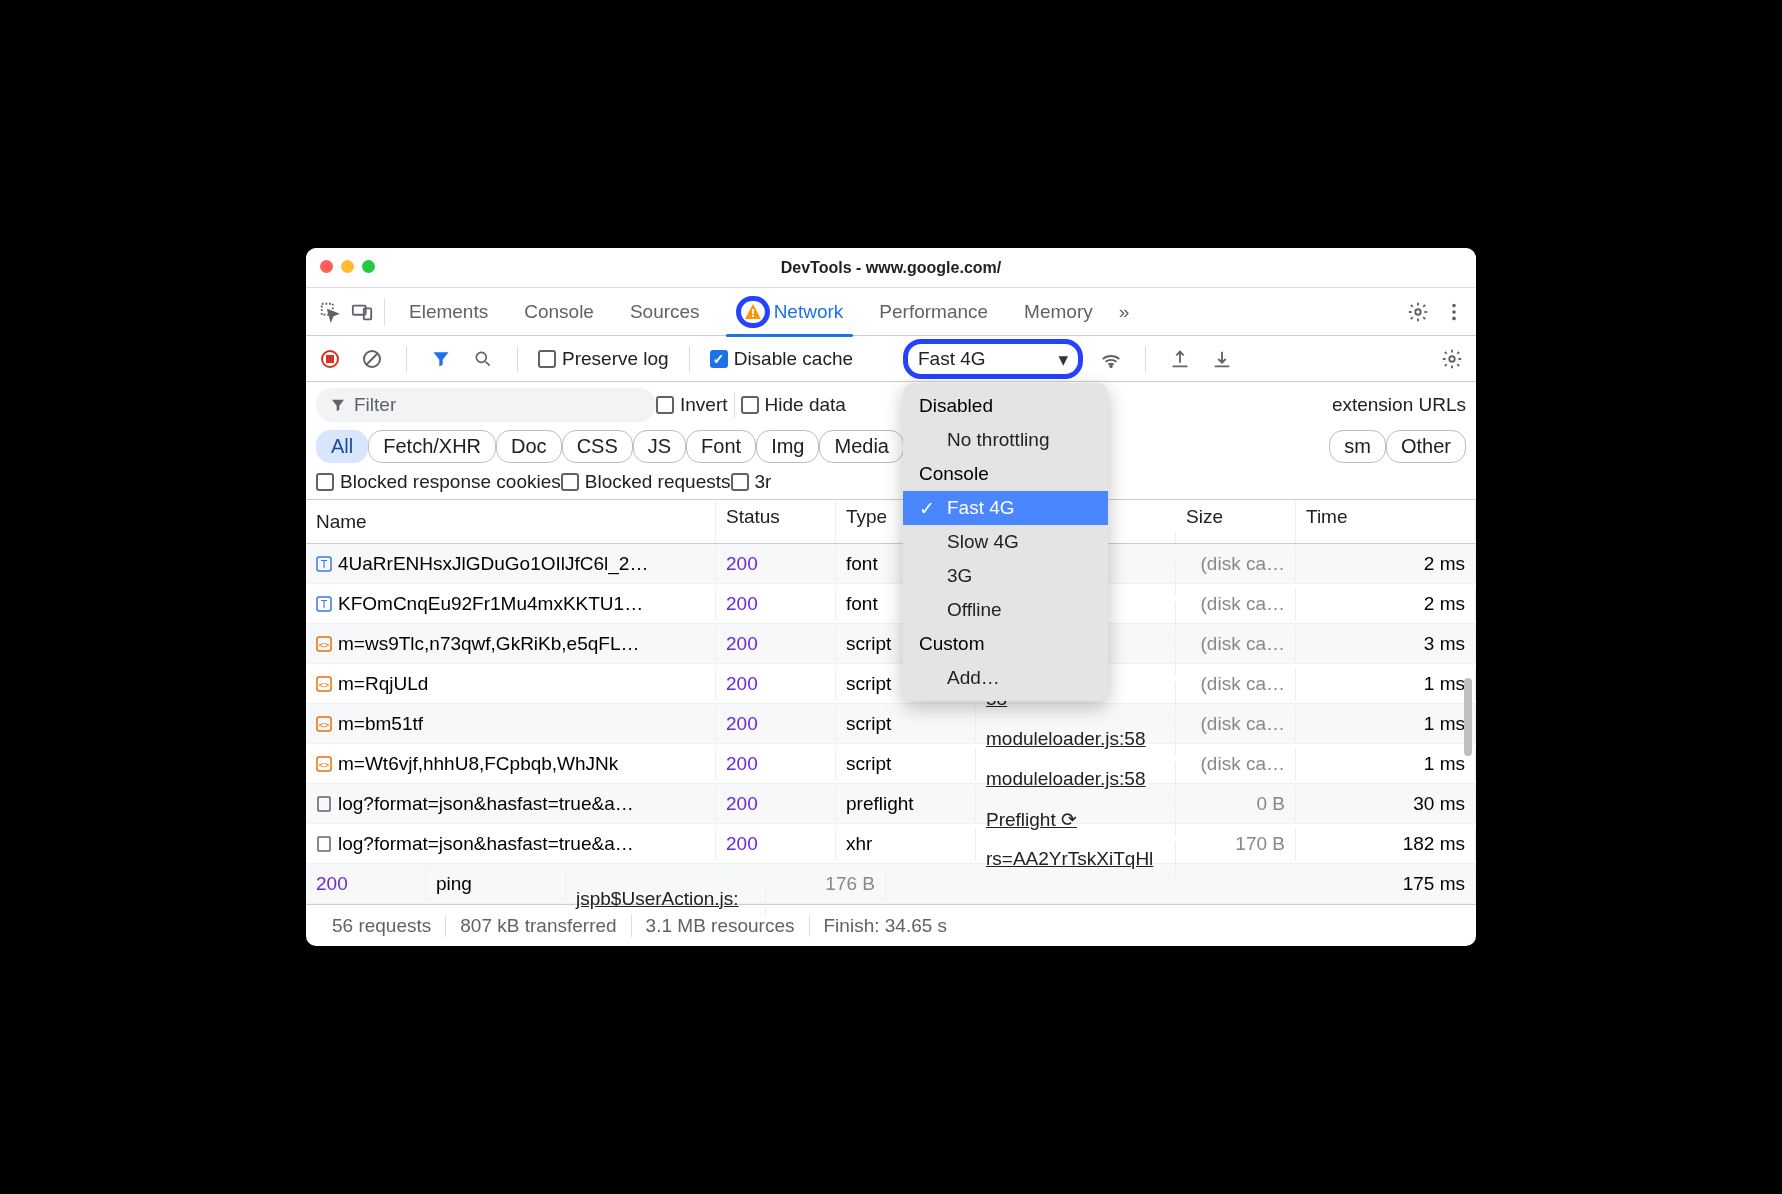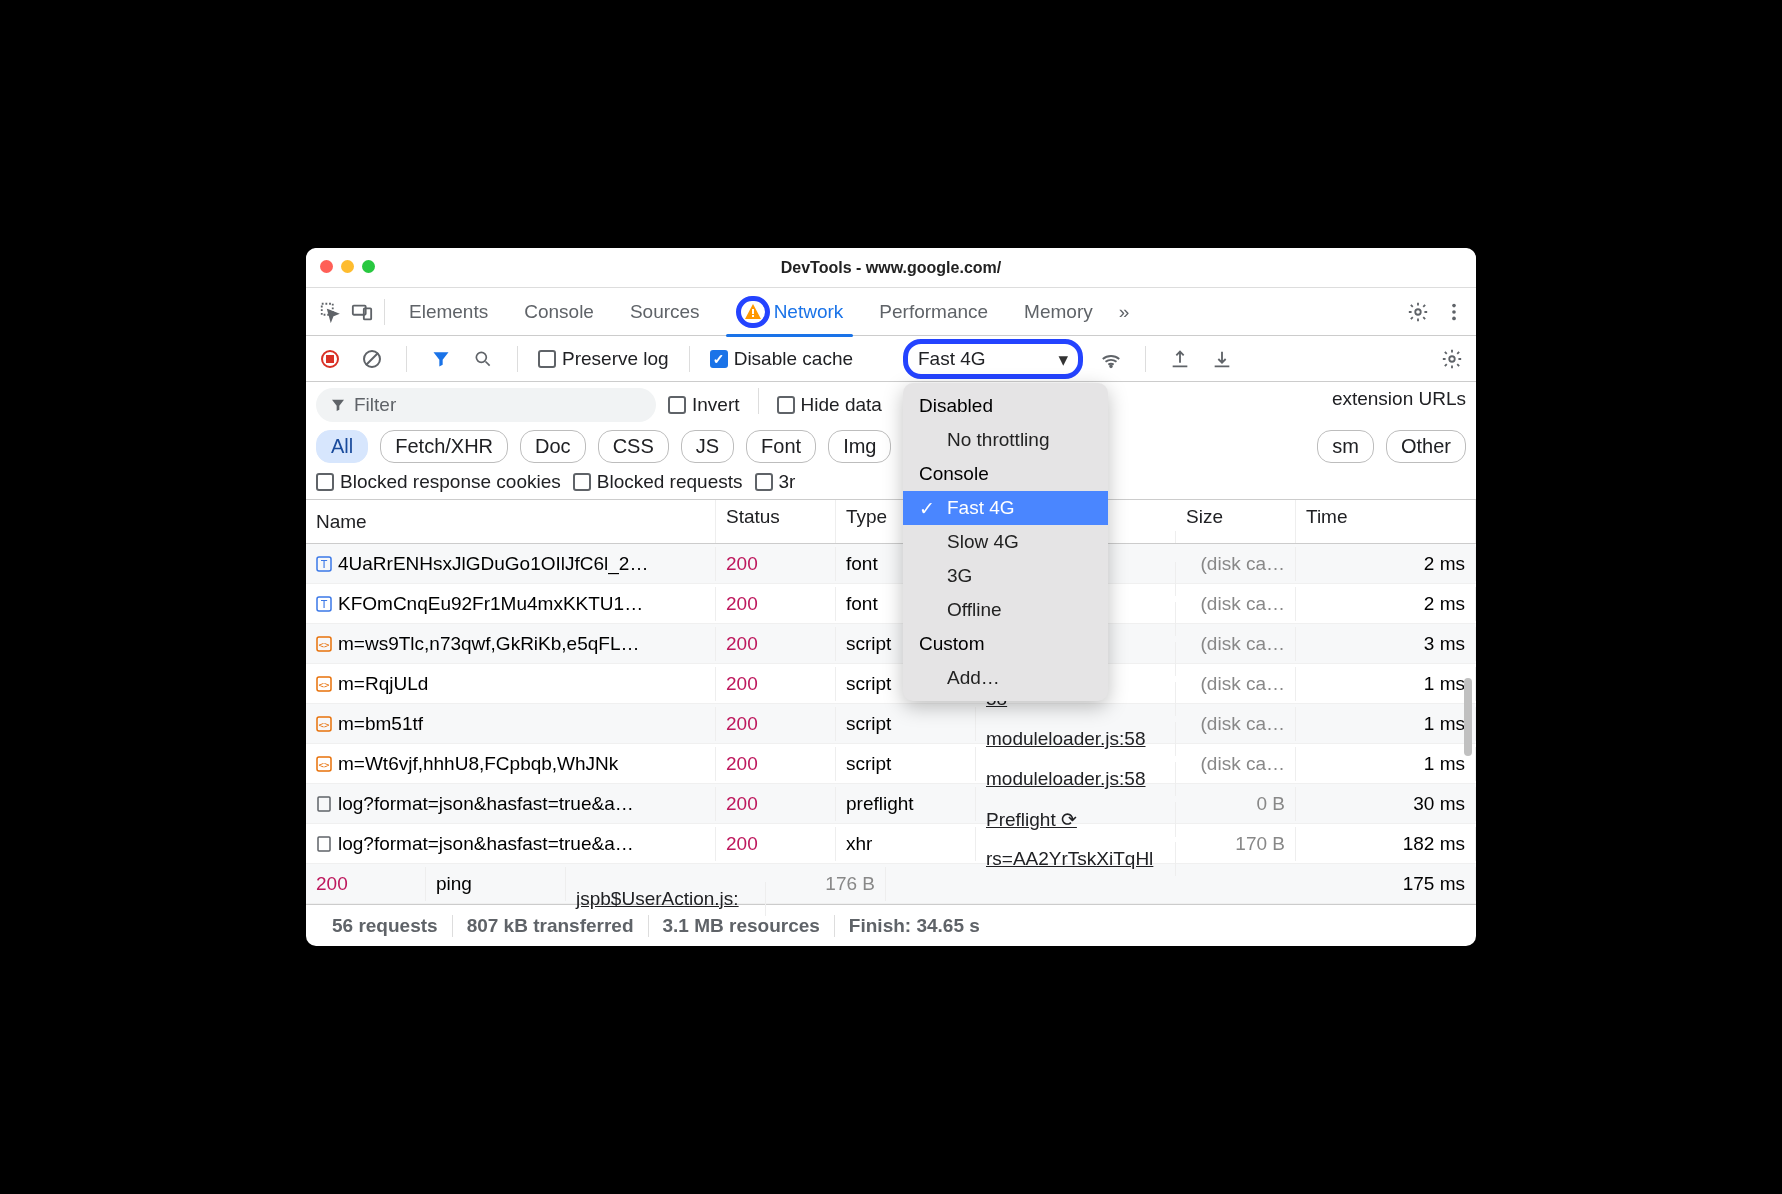--- a/index.html
+++ b/index.html
@@ -147,57 +147,57 @@
   .dd-item.selected { background: #4a86ff; color: #fff; }
   .dd-item.selected::before { content:'✓'; position:absolute; left:16px; color:#fff; }
 
   .filterbar {
     padding: 6px 10px;
     border-bottom: 1px solid #ccc;
     display: flex;
     flex-direction: column;
     gap: 8px;
   }
-  .filterbar-row { display:flex; gap:12px; flex-wrap:wrap; }
+  .filterbar-row { display:flex; align-items:center; flex-wrap:wrap; }
   .filter-input {
     display:flex; align-items:center; gap:8px;
     background:#f1f3f4; border-radius:18px; padding:4px 14px;
     width:340px; height:34px; font-size:19px; color:#5f6368;
   }
   .chip {
     border:1px solid #bdbdbd; border-radius:14px; padding:4px 14px;
     font-size:20px; color:#202124; cursor:pointer;
     background:#fff;
   }
   .chip.active { background:#d7e6fd; border-color:#d7e6fd; color:#1a4b9c; }
 
   .table { display:flex; flex-direction:column; font-size:19px; }
   .thead, .trow { display:flex; }
   .thead { border-bottom:1px solid #ccc; color:#202124; font-weight:400; }
   .th, .td { padding:6px 10px; border-right:1px solid #eee; overflow:hidden; white-space:nowrap; text-overflow:ellipsis; }
   .c-name { width:410px; display:flex; align-items:center; gap:6px; }
-  .c-status { width:120px; color:#be185d; }
+  .c-status { width:120px; color:#6d28d9; }
   .c-type { width:140px; }
   .c-init { width:200px; text-decoration:underline; color:#202124;margin-top:31px; }
   .c-size { width:120px; color:#888; text-align:right; }
   .c-time { flex:1; text-align:right; }
   .thead .th { color:#202124; }
   .thead .c-status, .thead .c-size { color:#202124; text-align:left;}
   .trow { border-bottom:1px solid #f0f0f0; height:40px; align-items:center; }
   .trow:nth-child(odd) { background:#f7f8f9; }
   .trow:nth-child(even) { background:#fff; }
 
   .file-icon { width:16px; height:16px; flex-shrink:0; display:inline-flex; }
 
   .statusbar {
     display:flex; border-top:1px solid #ccc; height:42px; align-items:center;
     padding:0 12px; font-size:19px; color:#5f6368; gap:0;
     border-bottom-left-radius:12px; border-bottom-right-radius:12px;
   }
-  .statusbar span { padding:0 14px; border-right:1px solid #ddd;font-weight:bold; }
+  .statusbar span { padding:0 14px; border-right:1px solid #ddd; }
   .statusbar span:last-child { border-right:none; }
 
   .scrollbar {
     position:absolute; right:4px; top:430px; width:8px; height:78px;
     background:#c0c0c0; border-radius:4px;
   }
 
   svg { display:block; }
 </style>
 </head>

